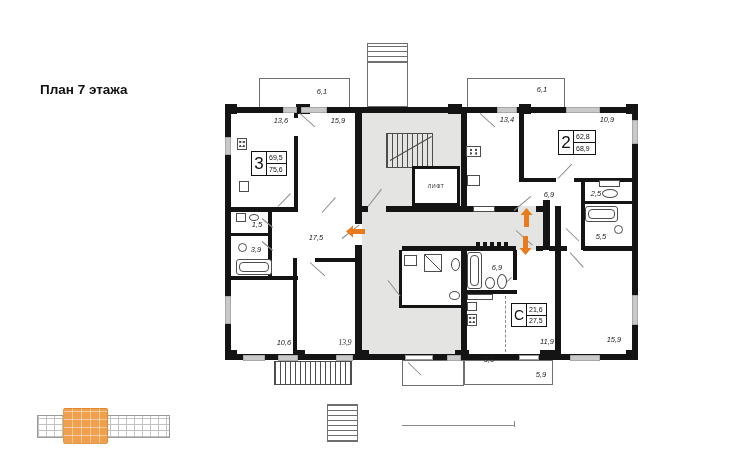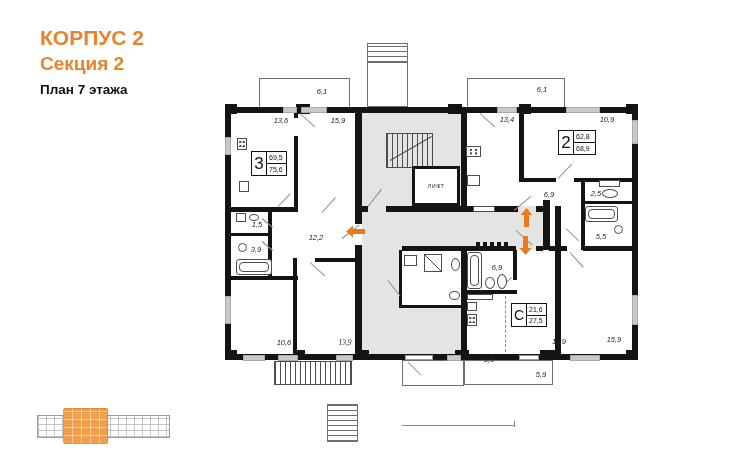--- a/index.html
+++ b/index.html
@@ -54,22 +54,20 @@
   .mini .hl{position:absolute;left:26px;top:0;width:45px;height:36px;background:var(--minimap-highlight);
     border-radius:2px;box-shadow:inset 0 0 0 1px rgba(210,120,30,.6);
     background-image:repeating-linear-gradient(90deg,rgba(255,255,255,.45) 0 1px,transparent 1px 9px),
       repeating-linear-gradient(0deg,rgba(255,255,255,.45) 0 1px,transparent 1px 8px);}
 </style>
 </head>
 <body>
 
 <div class="canvas">
 
-  <div class="hdr b">КОРПУС 2</div>
-  <div class="hdr s">Секция 2</div>
   <div class="hdr f">План 7 этажа</div>
 
   <div class="gray" style="left:362px;top:112px;width:99px;height:100px;"></div>
   <div class="gray" style="left:362px;top:206px;width:181px;height:44px;"></div>
   <div class="gray" style="left:362px;top:250px;width:40px;height:105px;"></div>
   <div class="gray" style="left:402px;top:308px;width:60px;height:47px;"></div>
 
   <div class="thin ghost" style="left:259px;top:78px;width:91px;height:30px;"></div>
   <div class="thin ghost" style="left:467px;top:78px;width:98px;height:30px;"></div>
   <div class="thin ghost" style="left:367px;top:43px;width:41px;height:64px;"></div>
@@ -256,27 +254,27 @@
   <div class="lbl" style="left:322px;top:91px;">6,1</div>
   <div class="lbl" style="left:542px;top:89px;">6,1</div>
   <div class="lbl" style="left:281px;top:120px;">13,6</div>
   <div class="lbl" style="left:338px;top:120px;">15,9</div>
   <div class="lbl" style="left:507px;top:119px;">13,4</div>
   <div class="lbl" style="left:607px;top:119px;">10,9</div>
   <div class="lbl" style="left:549px;top:194px;">6,9</div>
   <div class="lbl" style="left:596px;top:193px;">2,5</div>
   <div class="lbl" style="left:601px;top:236px;">5,5</div>
   <div class="lbl" style="left:257px;top:224px;">1,5</div>
-  <div class="lbl" style="left:316px;top:237px;">12,2</div>
+  <div class="lbl" style="left:316px;top:237px;">17,5</div>
   <div class="lbl" style="left:256px;top:249px;">3,9</div>
   <div class="lbl" style="left:497px;top:267px;">6,9</div>
   <div class="lbl" style="left:284px;top:342px;">10,6</div>
   <div class="lbl" style="left:345px;top:342px;font-family:Liberation Serif, serif;">13,9</div>
   <div class="lbl" style="left:489px;top:359px;">5,6</div>
-  <div class="lbl" style="left:547px;top:341px;margin-left:12px;">11,9</div>
+  <div class="lbl" style="left:547px;top:341px;">11,9</div>
   <div class="lbl" style="left:614px;top:339px;">15,9</div>
   <div class="lbl" style="left:541px;top:374px;">5,9</div>
 
   <div class="mini">
     <div class="base"></div>
     <div class="hl"></div>
   </div>
 
 </div>
 

